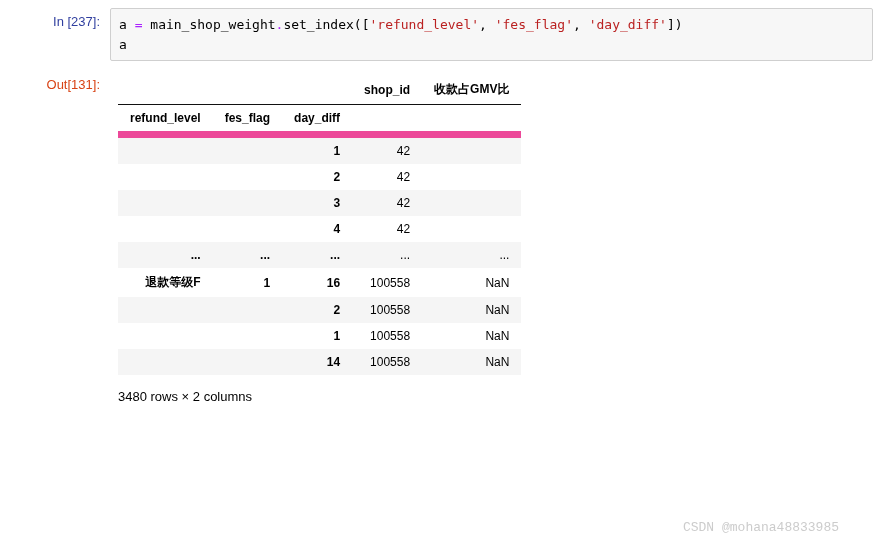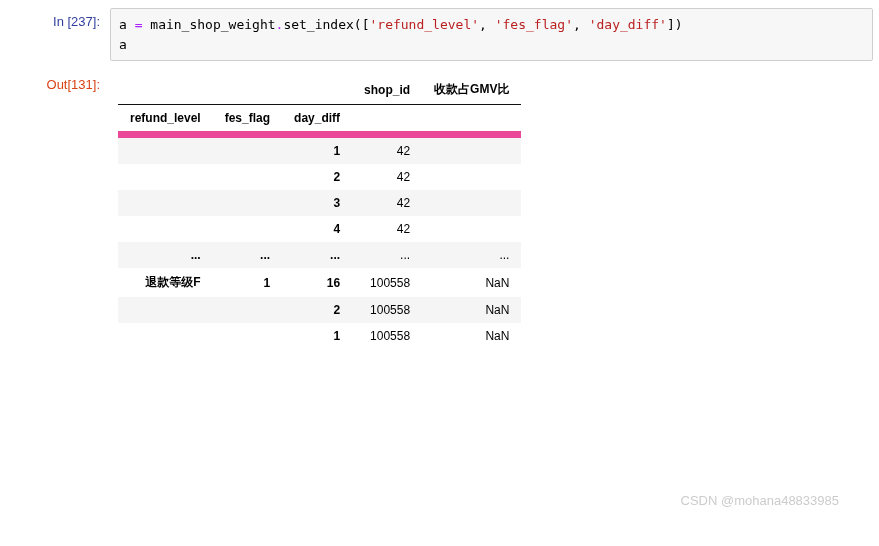--- a/index.html
+++ b/index.html
@@ -62,24 +62,24 @@
       font-weight: bold;
       background: transparent;
     }
     .summary {
       font-size: 13px;
       padding: 4px 0 8px 0;
     }
     .watermark {
       position: absolute;
       right: 40px;
-      top: 493px;
+      top: 520px;
       color: #cccccc;
       font-size: 13px;
-      font-family: Liberation Sans, sans-serif;
+      font-family: Liberation Mono, monospace;
     }
   </style>
 </head>
 <body>
 
 <div class="cell-row">
   <div class="prompt prompt-in">In [237]:</div>
   <div class="input-area">
     <div class="code-line"><span class="tok-name">a</span><span class="tok-op"> = </span><span class="tok-name">main_shop_weight</span><span class="tok-op">.</span><span class="tok-fn">set_index</span><span>([</span><span class="tok-str">'refund_level'</span><span>, </span><span class="tok-str">'fes_flag'</span><span>, </span><span class="tok-str">'day_diff'</span><span>])</span></div>
     <div class="code-line">a</div>
@@ -156,18 +156,26 @@
             <td>100558</td>
             <td>NaN</td>
           </tr>
         <tr>
             <th></th>
             <th></th>
             <th>1</th>
             <td>100558</td>
             <td>NaN</td>
           </tr>
+        <tr>
+            <th></th>
+            <th></th>
+            <th>14</th>
+            <td>100558</td>
+            <td>NaN</td>
+          </tr>
       </tbody>
     </table>
+    <div class="summary">3480 rows × 2 columns</div>
   </div>
 </div>
 
 <div class="watermark">CSDN @mohana48833985</div>
 
 </body></html>

